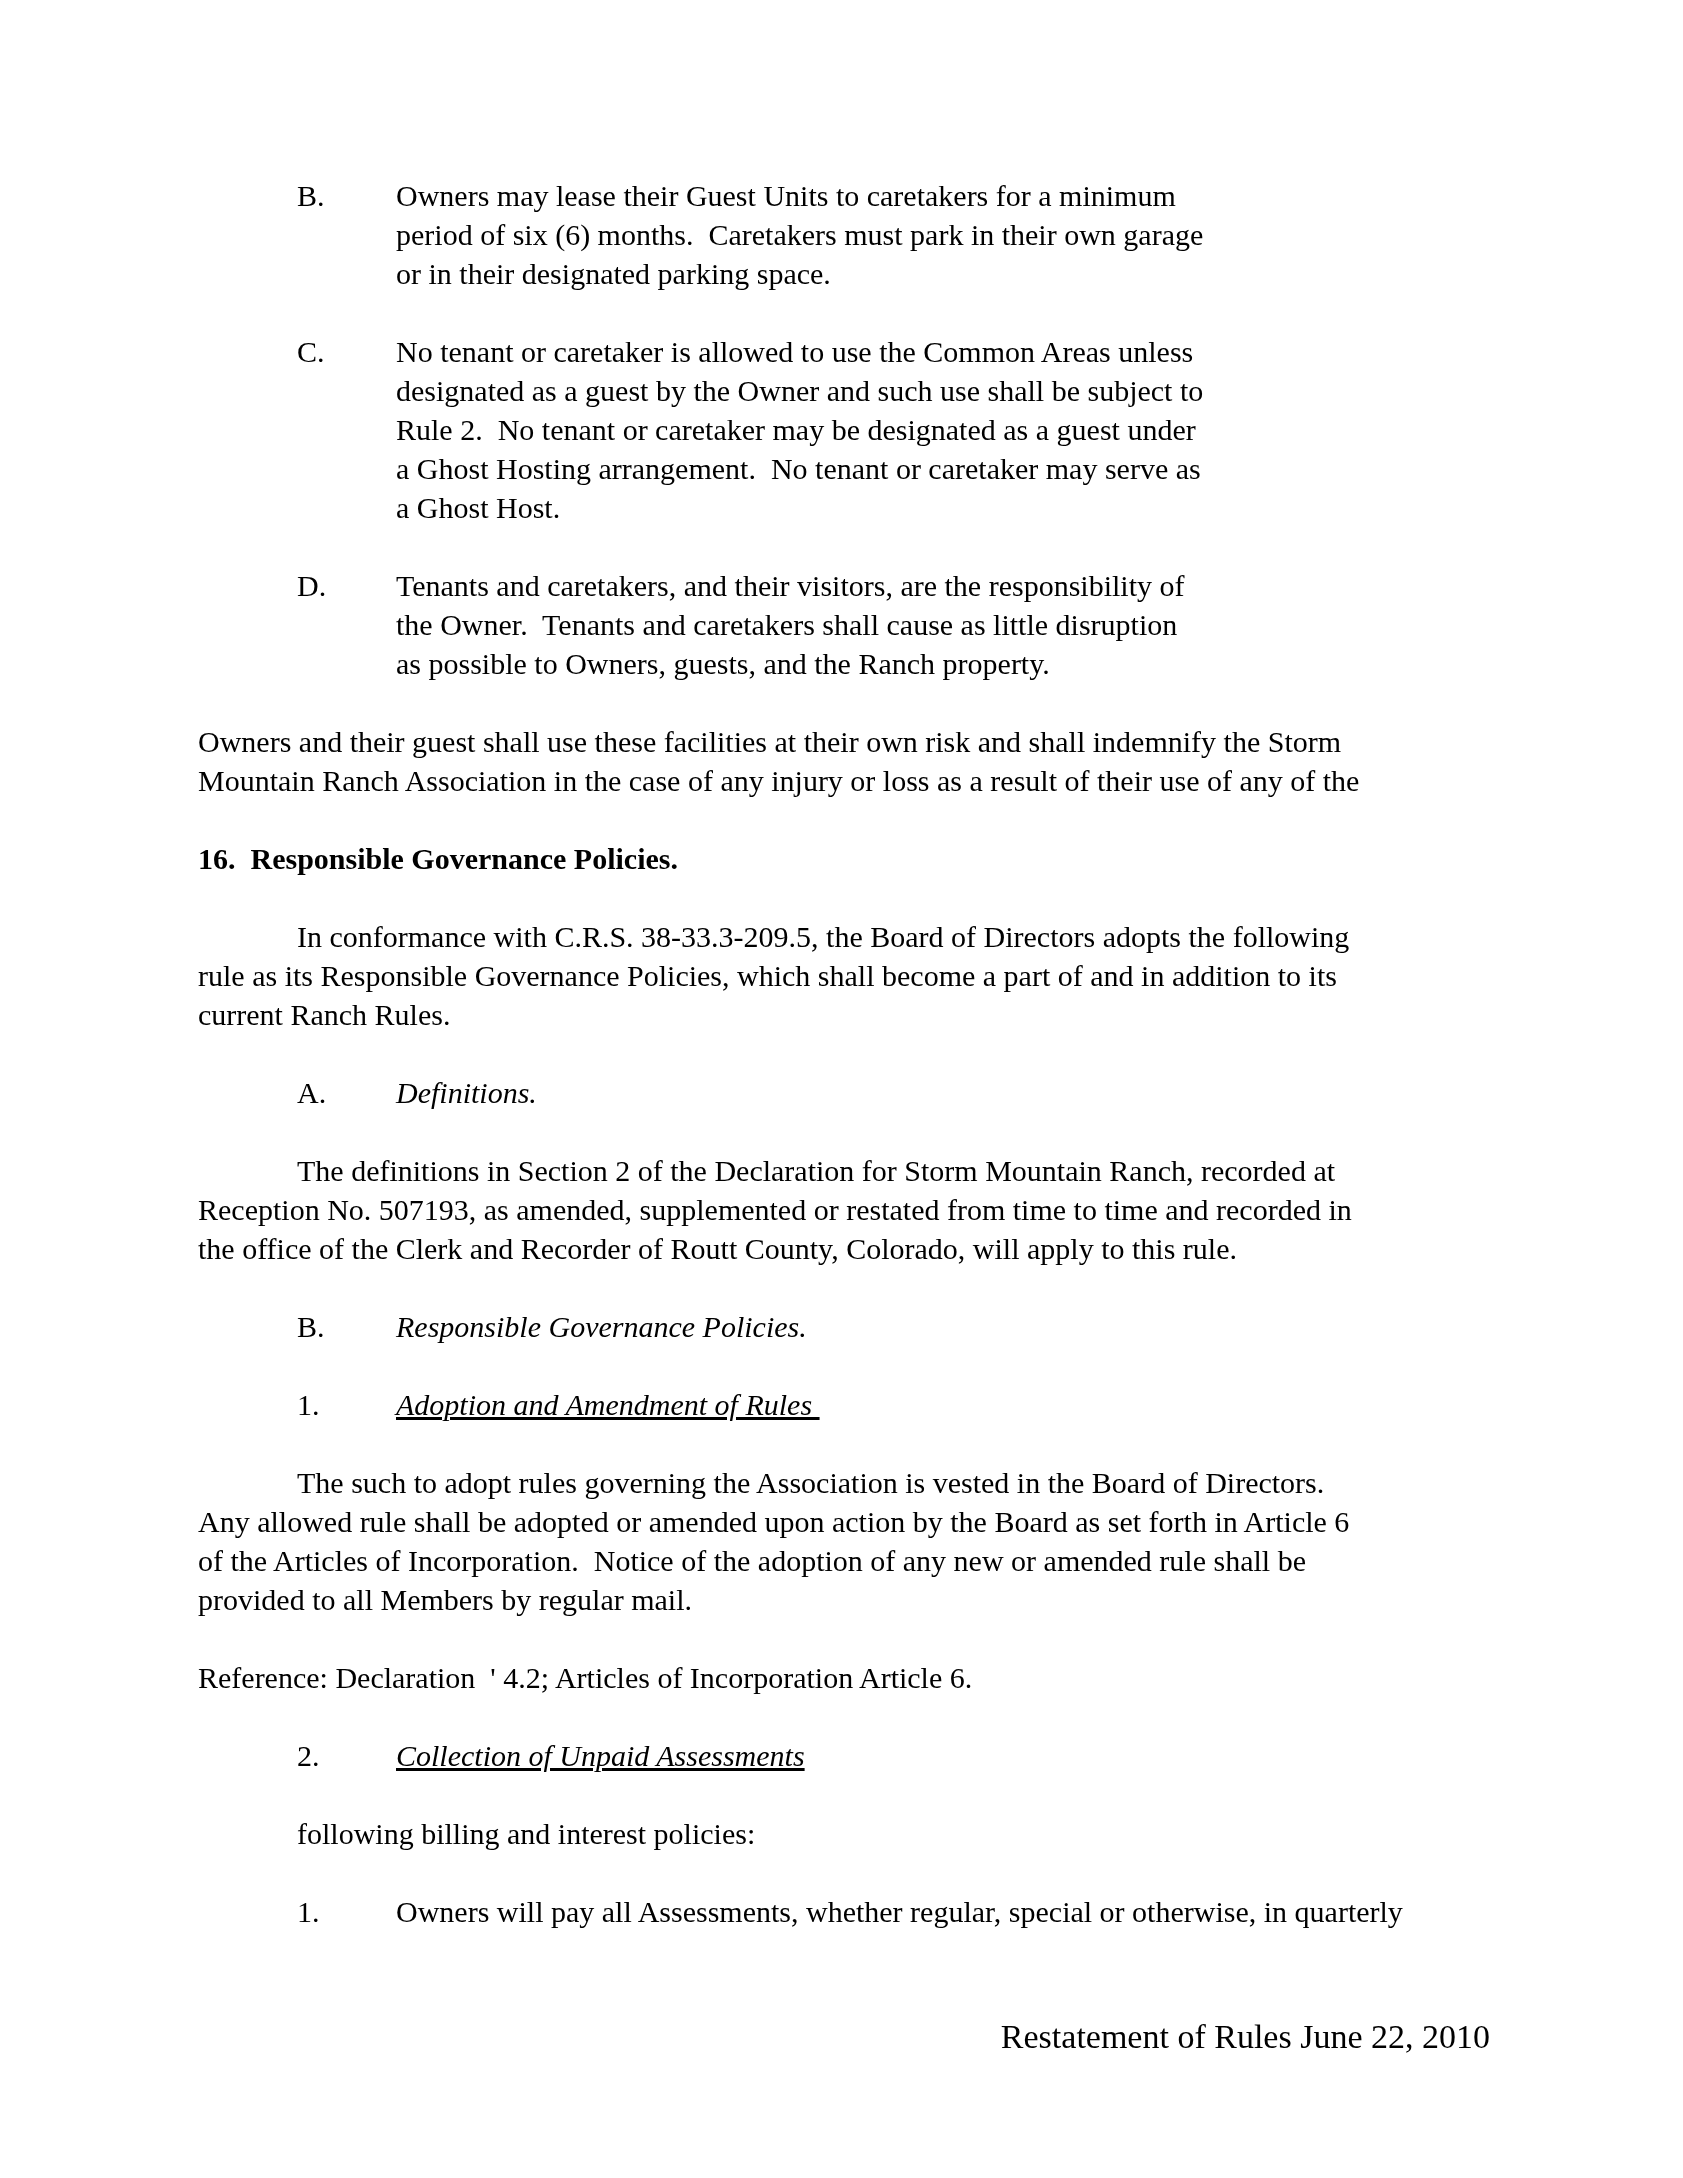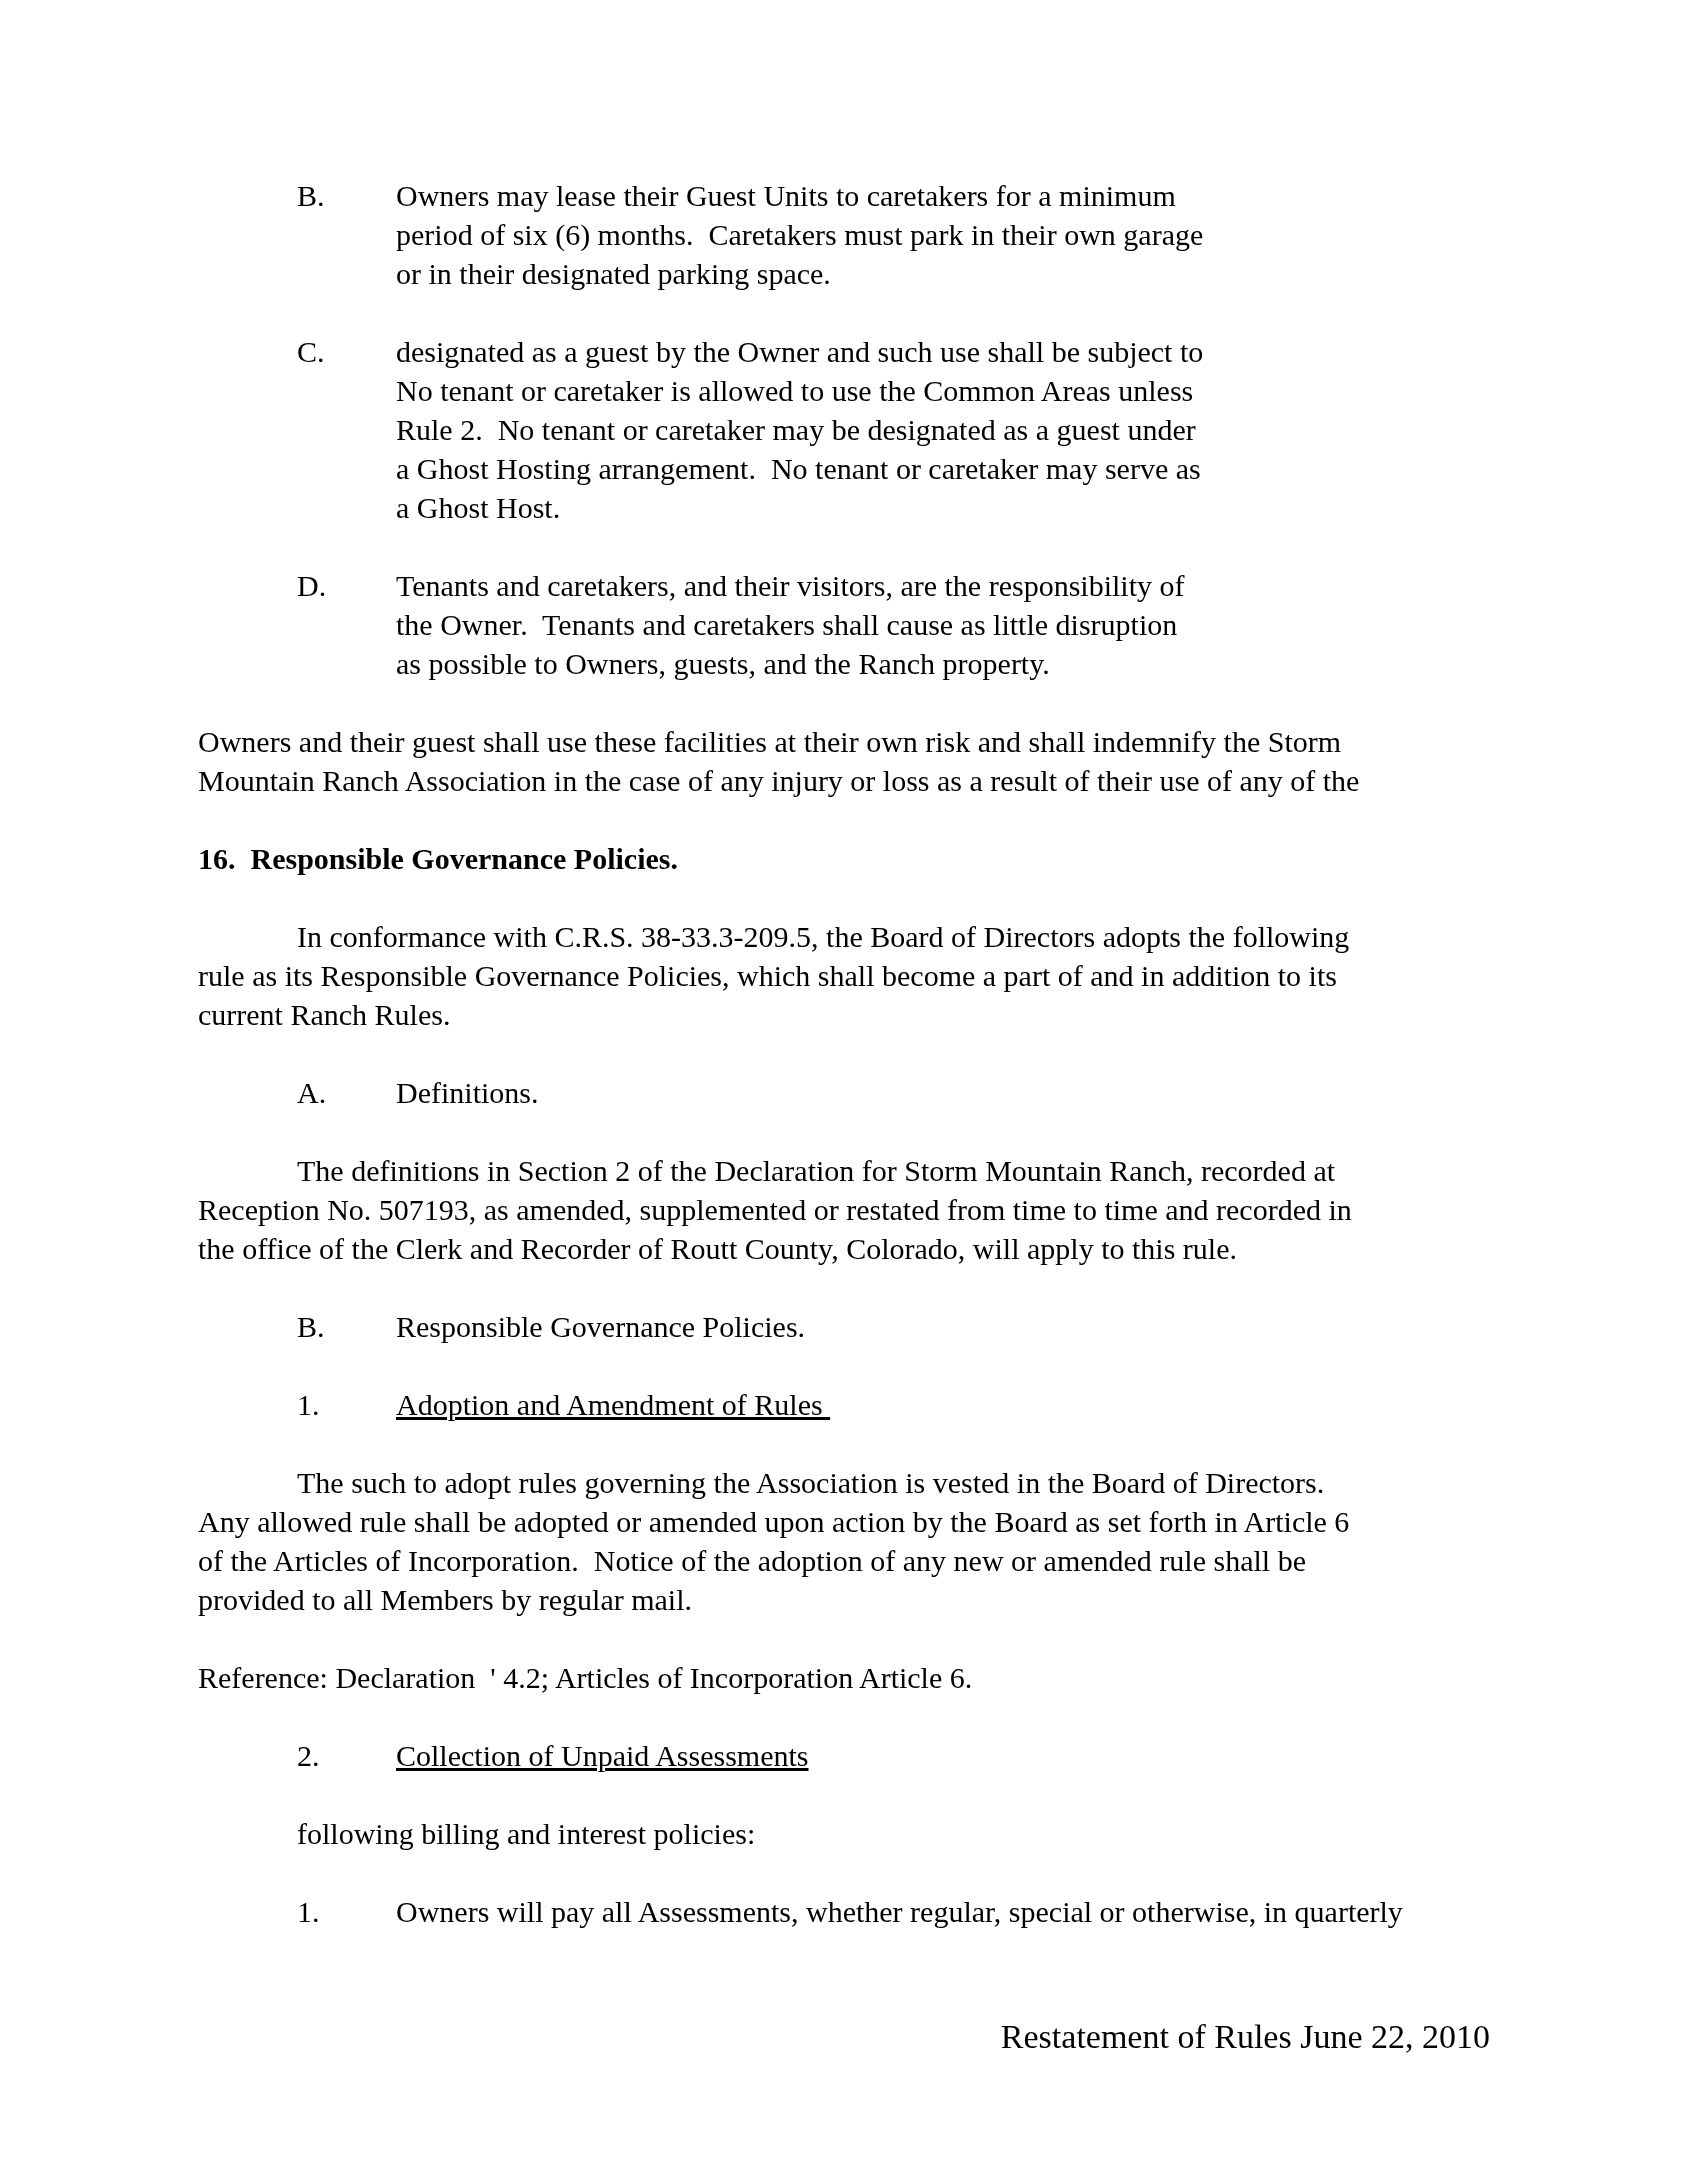--- a/index.html
+++ b/index.html
@@ -19,21 +19,21 @@
     width: 1287px;
     font-size: 30px;
     line-height: 39px;
   }
   .block { margin: 0 0 39px 0; }
   .line { white-space: pre; }
   .indent-first .line:first-child { padding-left: 99px; }
   .heading-16 { font-weight: bold; white-space: pre; }
   .list-item { display: flex; padding-left: 99px; }
   .marker { flex: 0 0 99px; width: 99px; white-space: pre; }
-  .li-text { white-space: pre; }
+  .li-text { white-space: pre; font-style: italic; }
   .underline { text-decoration: underline; }
   .reference { white-space: pre; }
   .page-footer {
     position: absolute;
     top: 2017px;
     right: 193px;
     font-size: 34px;
     line-height: 39px;
     white-space: pre;
   }
@@ -47,22 +47,22 @@
         <div class="marker">B.</div>
         <div class="li-lines">
           <div class="line">Owners may lease their Guest Units to caretakers for a minimum</div>
           <div class="line">period of six (6) months.  Caretakers must park in their own garage</div>
           <div class="line">or in their designated parking space.</div>
         </div>
       </div>
       <div class="block list-item">
         <div class="marker">C.</div>
         <div class="li-lines">
+          <div class="line">No tenant or caretaker is allowed to use the Common Areas unless</div>
           <div class="line">designated as a guest by the Owner and such use shall be subject to</div>
-          <div class="line">No tenant or caretaker is allowed to use the Common Areas unless</div>
           <div class="line">Rule 2.  No tenant or caretaker may be designated as a guest under</div>
           <div class="line">a Ghost Hosting arrangement.  No tenant or caretaker may serve as</div>
           <div class="line">a Ghost Host.</div>
         </div>
       </div>
       <div class="block list-item">
         <div class="marker">D.</div>
         <div class="li-lines">
           <div class="line">Tenants and caretakers, and their visitors, are the responsibility of</div>
           <div class="line">the Owner.  Tenants and caretakers shall cause as little disruption</div>

